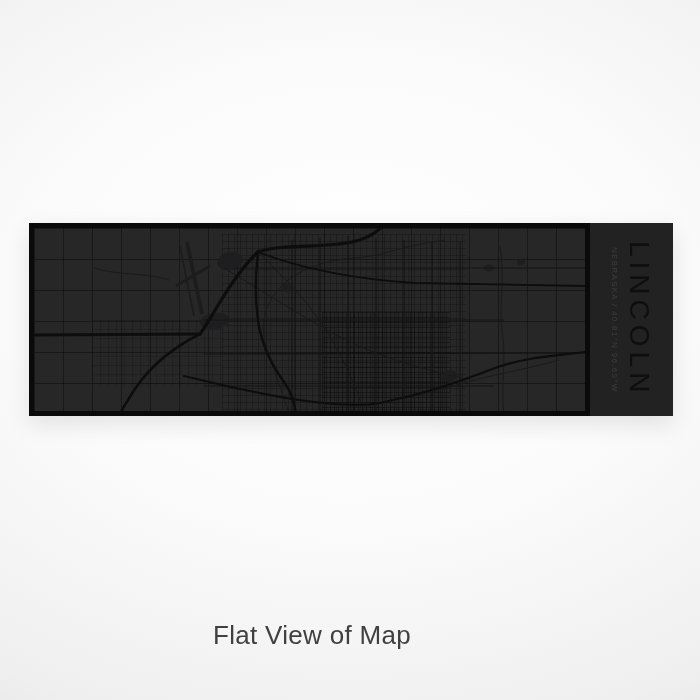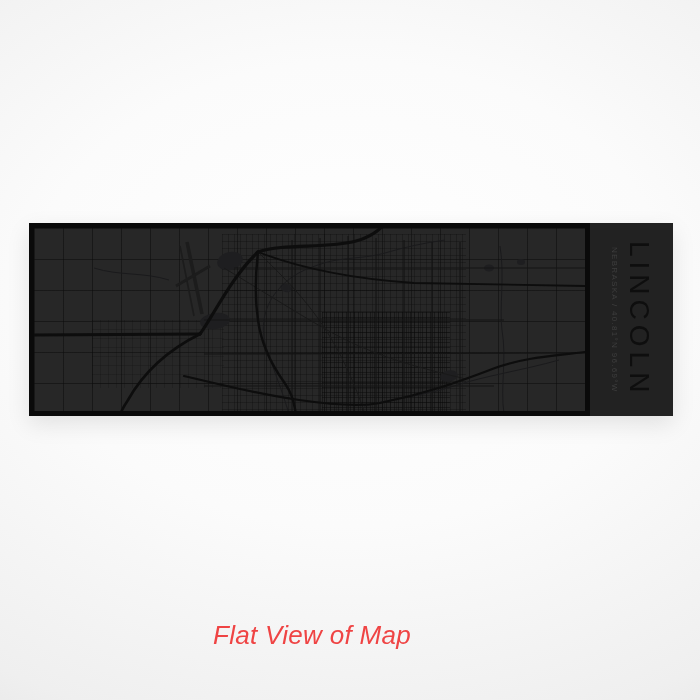--- a/index.html
+++ b/index.html
@@ -66,21 +66,21 @@
   }
   .city-subtitle{
     writing-mode:vertical-rl;
     font-size:8px;font-weight:400;letter-spacing:1.3px;color:#3e3e3e;
     line-height:1;white-space:nowrap;
   }
 
   
   .caption{
     position:absolute;left:0;top:620px;width:624px;text-align:center;
-    font-size:26px;color:#ef4444;letter-spacing:0.3px;font-style:italic;
+    font-size:26px;color:#404040;letter-spacing:0.3px;
   }
 </style>
 </head>
 <body>
 
 <div class="product">
 
   <div class="map-frame">
     <div class="map">
       <div class="grid-rural"></div>

